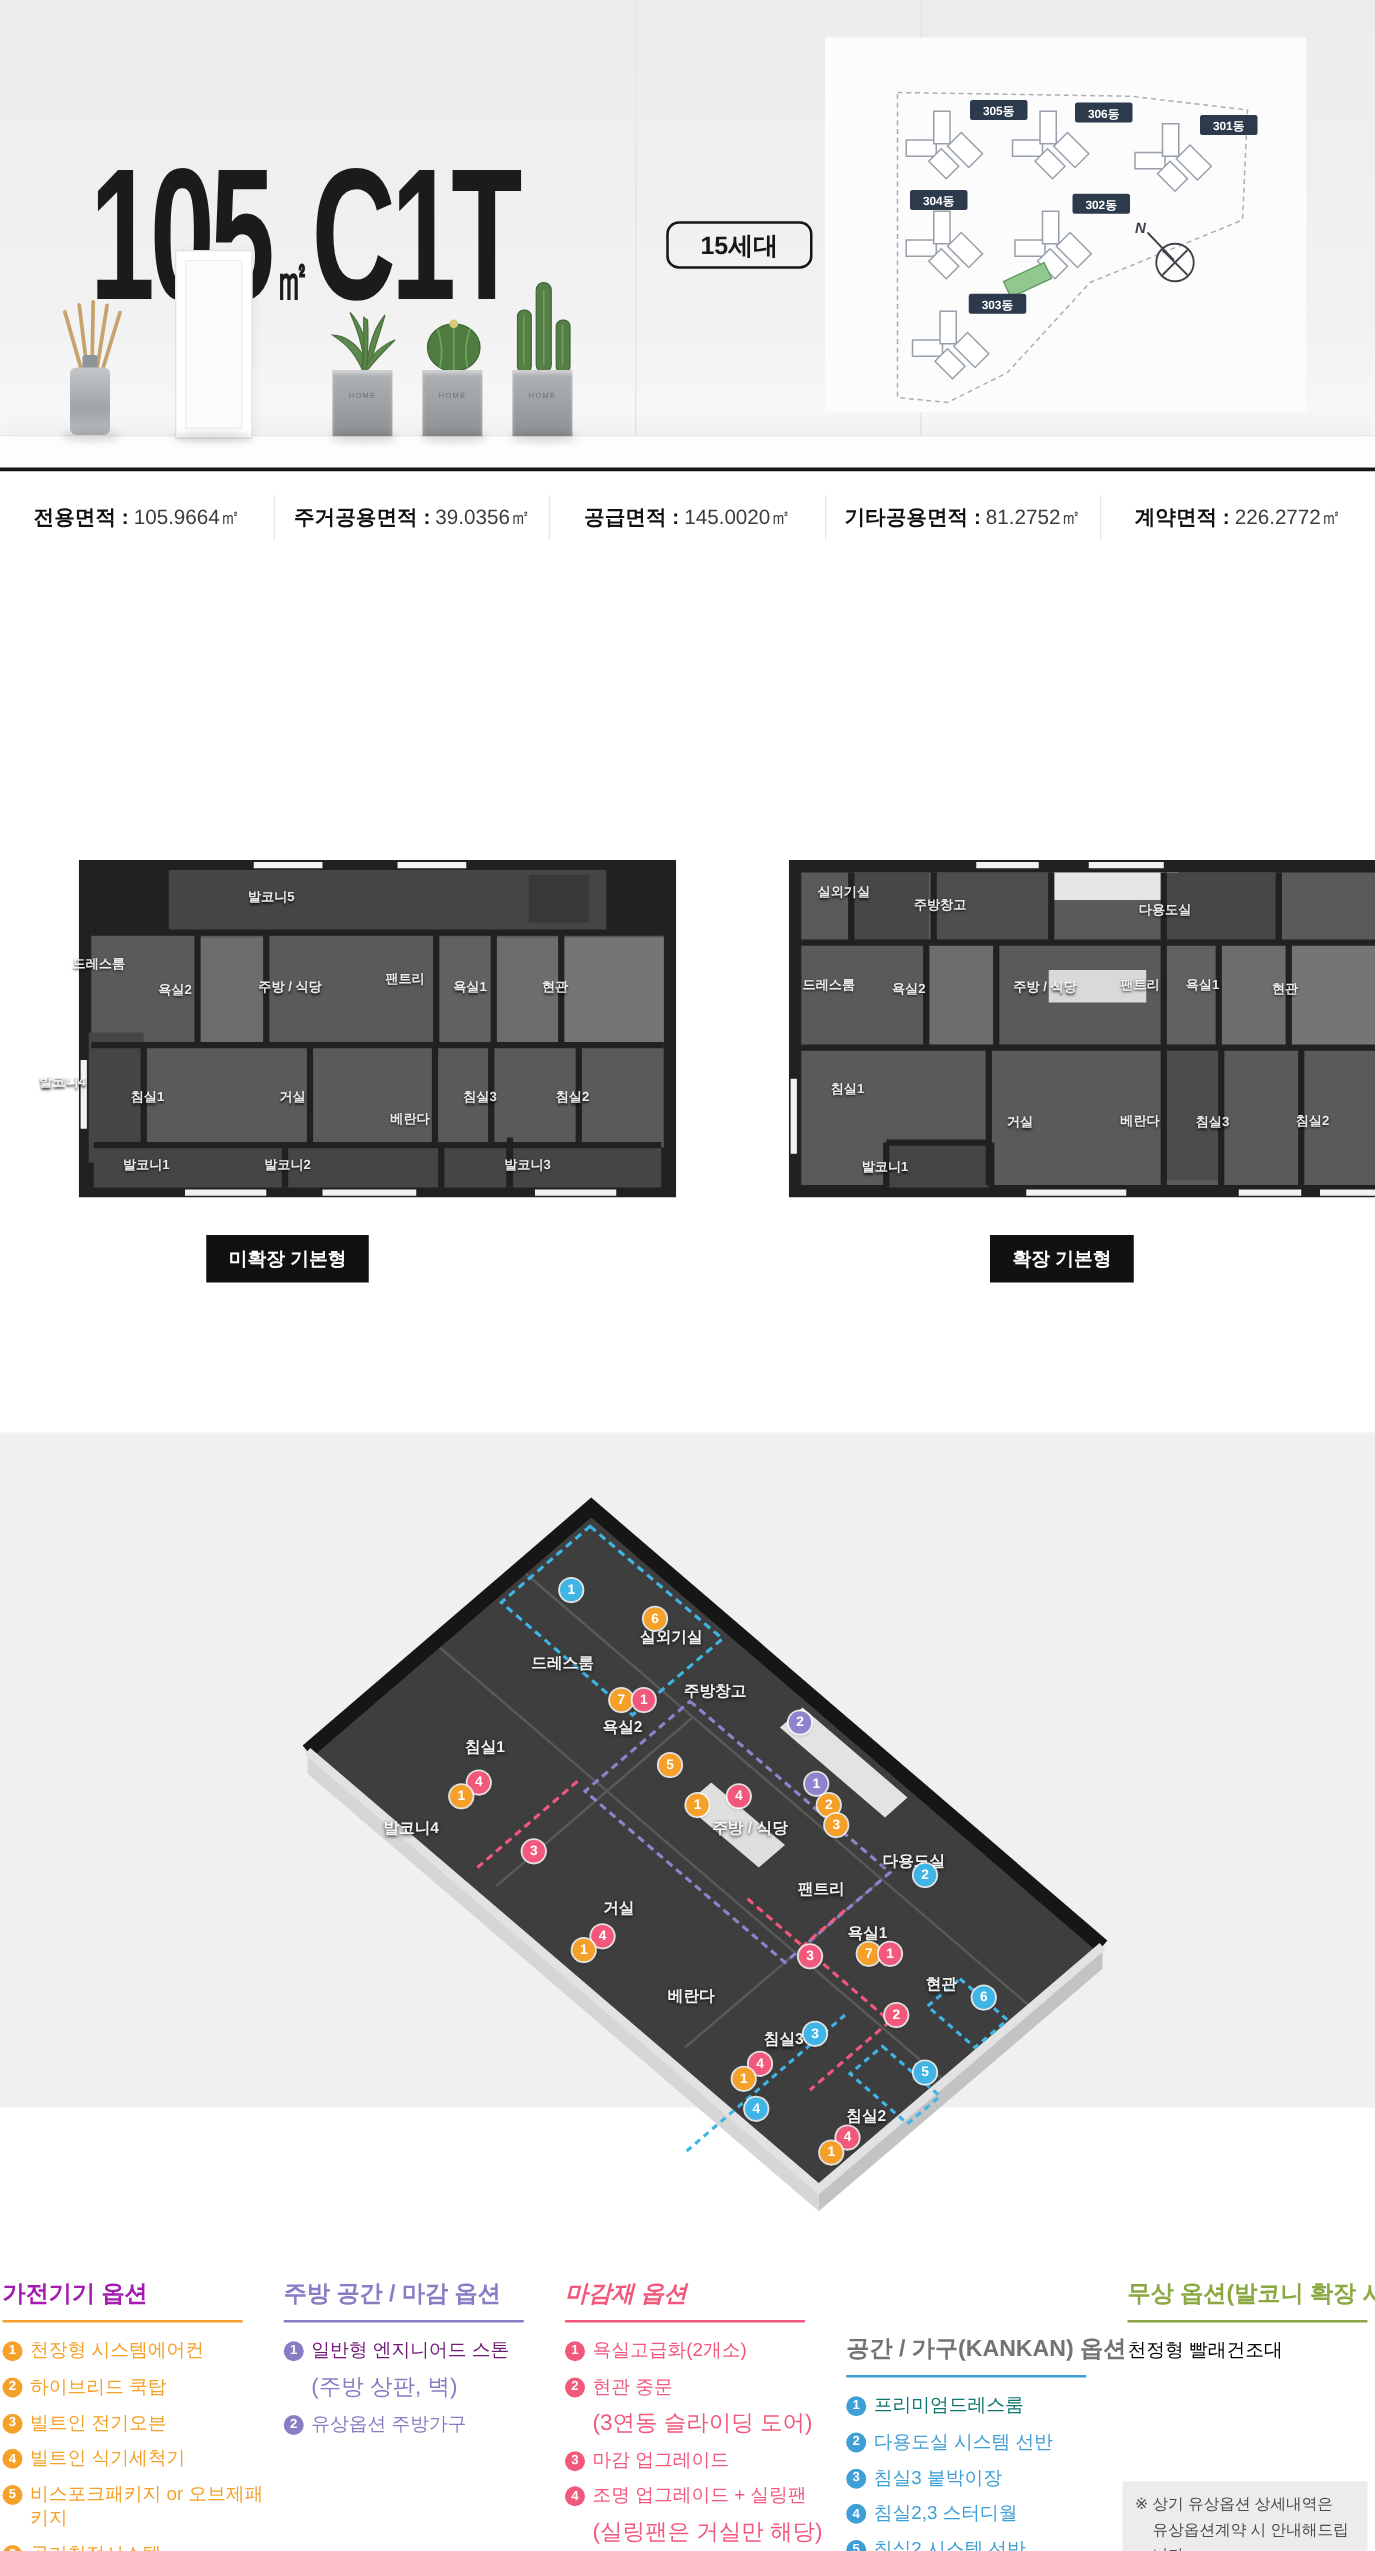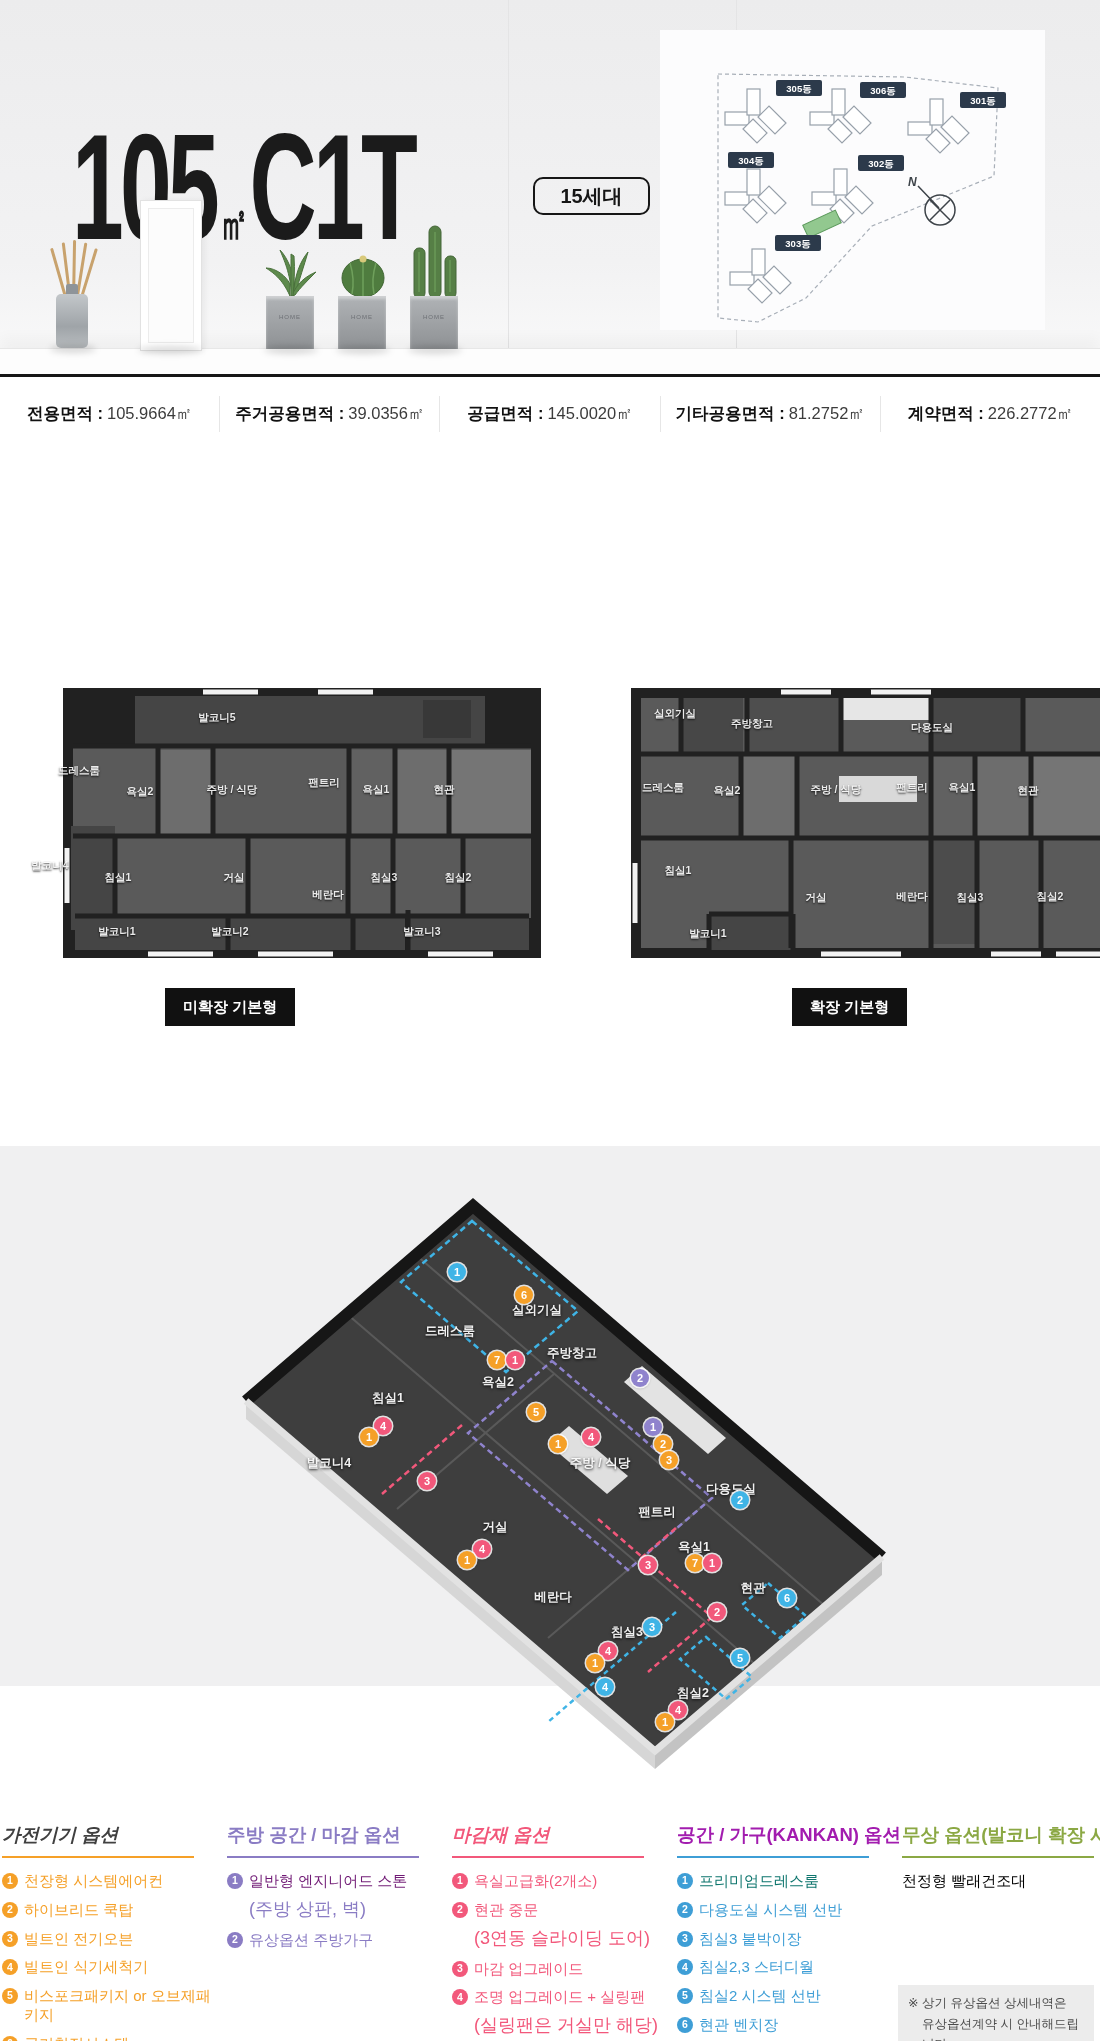--- a/index.html
+++ b/index.html
@@ -310,21 +310,21 @@
         <path d="M641,412 L676,382" stroke="#F2587B" stroke-dasharray="6,4"></path>
         <polygon points="768,437 806,470 780,492 742,459" stroke="#3FB4E6" stroke-dasharray="5,4"></polygon>
         <polygon points="706,491 752,531 726,553 680,513" stroke="#3FB4E6" stroke-dasharray="5,4"></polygon>
         <path d="M676,466 L548,576" stroke="#3FB4E6" stroke-dasharray="5,4"></path>
       </g>
     </svg>
   <span class="iso-label" style="left: 450px; top: 185px;">드레스룸</span><span class="iso-label" style="left: 537px; top: 164px;">실외기실</span><span class="iso-label" style="left: 572px; top: 207px;">주방창고</span><span class="iso-label" style="left: 498px; top: 236px;">욕실2</span><span class="iso-label" style="left: 388px; top: 252px;">침실1</span><span class="iso-label" style="left: 329px; top: 317px;">발코니4</span><span class="iso-label" style="left: 600px; top: 317px;">주방 / 식당</span><span class="iso-label" style="left: 731px; top: 343px;">다용도실</span><span class="iso-label" style="left: 657px; top: 366px;">팬트리</span><span class="iso-label" style="left: 495px; top: 381px;">거실</span><span class="iso-label" style="left: 694px; top: 401px;">욕실1</span><span class="iso-label" style="left: 553px; top: 451px;">베란다</span><span class="iso-label" style="left: 753px; top: 442px;">현관</span><span class="iso-label" style="left: 627px; top: 486px;">침실3</span><span class="iso-label" style="left: 693px; top: 547px;">침실2</span><span class="iso-badge" style="left: 457px; top: 126px; background: rgb(63, 180, 230);">1</span><span class="iso-badge" style="left: 524px; top: 149px; background: rgb(245, 160, 40);">6</span><span class="iso-badge" style="left: 497px; top: 214px; background: rgb(245, 160, 40);">7</span><span class="iso-badge" style="left: 515px; top: 214px; background: rgb(242, 88, 123);">1</span><span class="iso-badge" style="left: 383px; top: 280px; background: rgb(242, 88, 123);">4</span><span class="iso-badge" style="left: 369px; top: 291px; background: rgb(245, 160, 40);">1</span><span class="iso-badge" style="left: 536px; top: 266px; background: rgb(245, 160, 40);">5</span><span class="iso-badge" style="left: 558px; top: 298px; background: rgb(245, 160, 40);">1</span><span class="iso-badge" style="left: 591px; top: 291px; background: rgb(242, 88, 123);">4</span><span class="iso-badge" style="left: 640px; top: 232px; background: rgb(143, 131, 205);">2</span><span class="iso-badge" style="left: 653px; top: 281px; background: rgb(143, 131, 205);">1</span><span class="iso-badge" style="left: 663px; top: 298px; background: rgb(245, 160, 40);">2</span><span class="iso-badge" style="left: 669px; top: 314px; background: rgb(245, 160, 40);">3</span><span class="iso-badge" style="left: 427px; top: 335px; background: rgb(242, 88, 123);">3</span><span class="iso-badge" style="left: 482px; top: 403px; background: rgb(242, 88, 123);">4</span><span class="iso-badge" style="left: 467px; top: 414px; background: rgb(245, 160, 40);">1</span><span class="iso-badge" style="left: 740px; top: 354px; background: rgb(63, 180, 230);">2</span><span class="iso-badge" style="left: 695px; top: 417px; background: rgb(245, 160, 40);">7</span><span class="iso-badge" style="left: 712px; top: 417px; background: rgb(242, 88, 123);">1</span><span class="iso-badge" style="left: 648px; top: 419px; background: rgb(242, 88, 123);">3</span><span class="iso-badge" style="left: 717px; top: 466px; background: rgb(242, 88, 123);">2</span><span class="iso-badge" style="left: 787px; top: 452px; background: rgb(63, 180, 230);">6</span><span class="iso-badge" style="left: 740px; top: 512px; background: rgb(63, 180, 230);">5</span><span class="iso-badge" style="left: 652px; top: 481px; background: rgb(63, 180, 230);">3</span><span class="iso-badge" style="left: 608px; top: 505px; background: rgb(242, 88, 123);">4</span><span class="iso-badge" style="left: 595px; top: 517px; background: rgb(245, 160, 40);">1</span><span class="iso-badge" style="left: 605px; top: 541px; background: rgb(63, 180, 230);">4</span><span class="iso-badge" style="left: 678px; top: 564px; background: rgb(242, 88, 123);">4</span><span class="iso-badge" style="left: 665px; top: 576px; background: rgb(245, 160, 40);">1</span></div>
 
   <div class="options">
       <div class="opt-col">
-        <div class="opt-title" style="color: #404040; border-bottom-color: rgb(245, 160, 40); font-style: italic;">가전기기 옵션</div>
+        <div class="opt-title" style="color: #a21caf; border-bottom-color: rgb(245, 160, 40);">가전기기 옵션</div>
         <div class="opt-item">
           <span class="opt-num" style="background: rgb(245, 160, 40);">1</span>
           <span style="color: rgb(245, 160, 40);">천장형 시스템에어컨</span>
         </div>
         <div class="opt-item">
           <span class="opt-num" style="background: rgb(245, 160, 40);">2</span>
           <span style="color: rgb(245, 160, 40);">하이브리드 쿡탑</span>
         </div>
         <div class="opt-item">
           <span class="opt-num" style="background: rgb(245, 160, 40);">3</span>
@@ -370,21 +370,21 @@
           <span class="opt-num" style="background: rgb(242, 88, 123);">3</span>
           <span style="color: rgb(242, 88, 123);">마감 업그레이드</span>
         </div>
         <div class="opt-item">
           <span class="opt-num" style="background: rgb(242, 88, 123);">4</span>
           <span style="color: rgb(242, 88, 123);">조명 업그레이드 + 실링팬</span>
         </div>
         <div class="opt-sub" style="color: rgb(242, 88, 123);">(실링팬은 거실만 해당)</div>
       </div>
       <div class="opt-col">
-        <div class="opt-title" style="color: #a21caf; border-bottom-color: rgb(62, 158, 214);">공간 / 가구(KANKAN) 옵션</div>
+        <div class="opt-title" style="color: #737373; border-bottom-color: rgb(62, 158, 214); margin-top: 44px;">공간 / 가구(KANKAN) 옵션</div>
         <div class="opt-item">
           <span class="opt-num" style="background: rgb(62, 158, 214);">1</span>
           <span style="color: #0f766e;">프리미엄드레스룸</span>
         </div>
         <div class="opt-item">
           <span class="opt-num" style="background: rgb(62, 158, 214);">2</span>
           <span style="color: rgb(62, 158, 214);">다용도실 시스템 선반</span>
         </div>
         <div class="opt-item">
           <span class="opt-num" style="background: rgb(62, 158, 214);">3</span>

